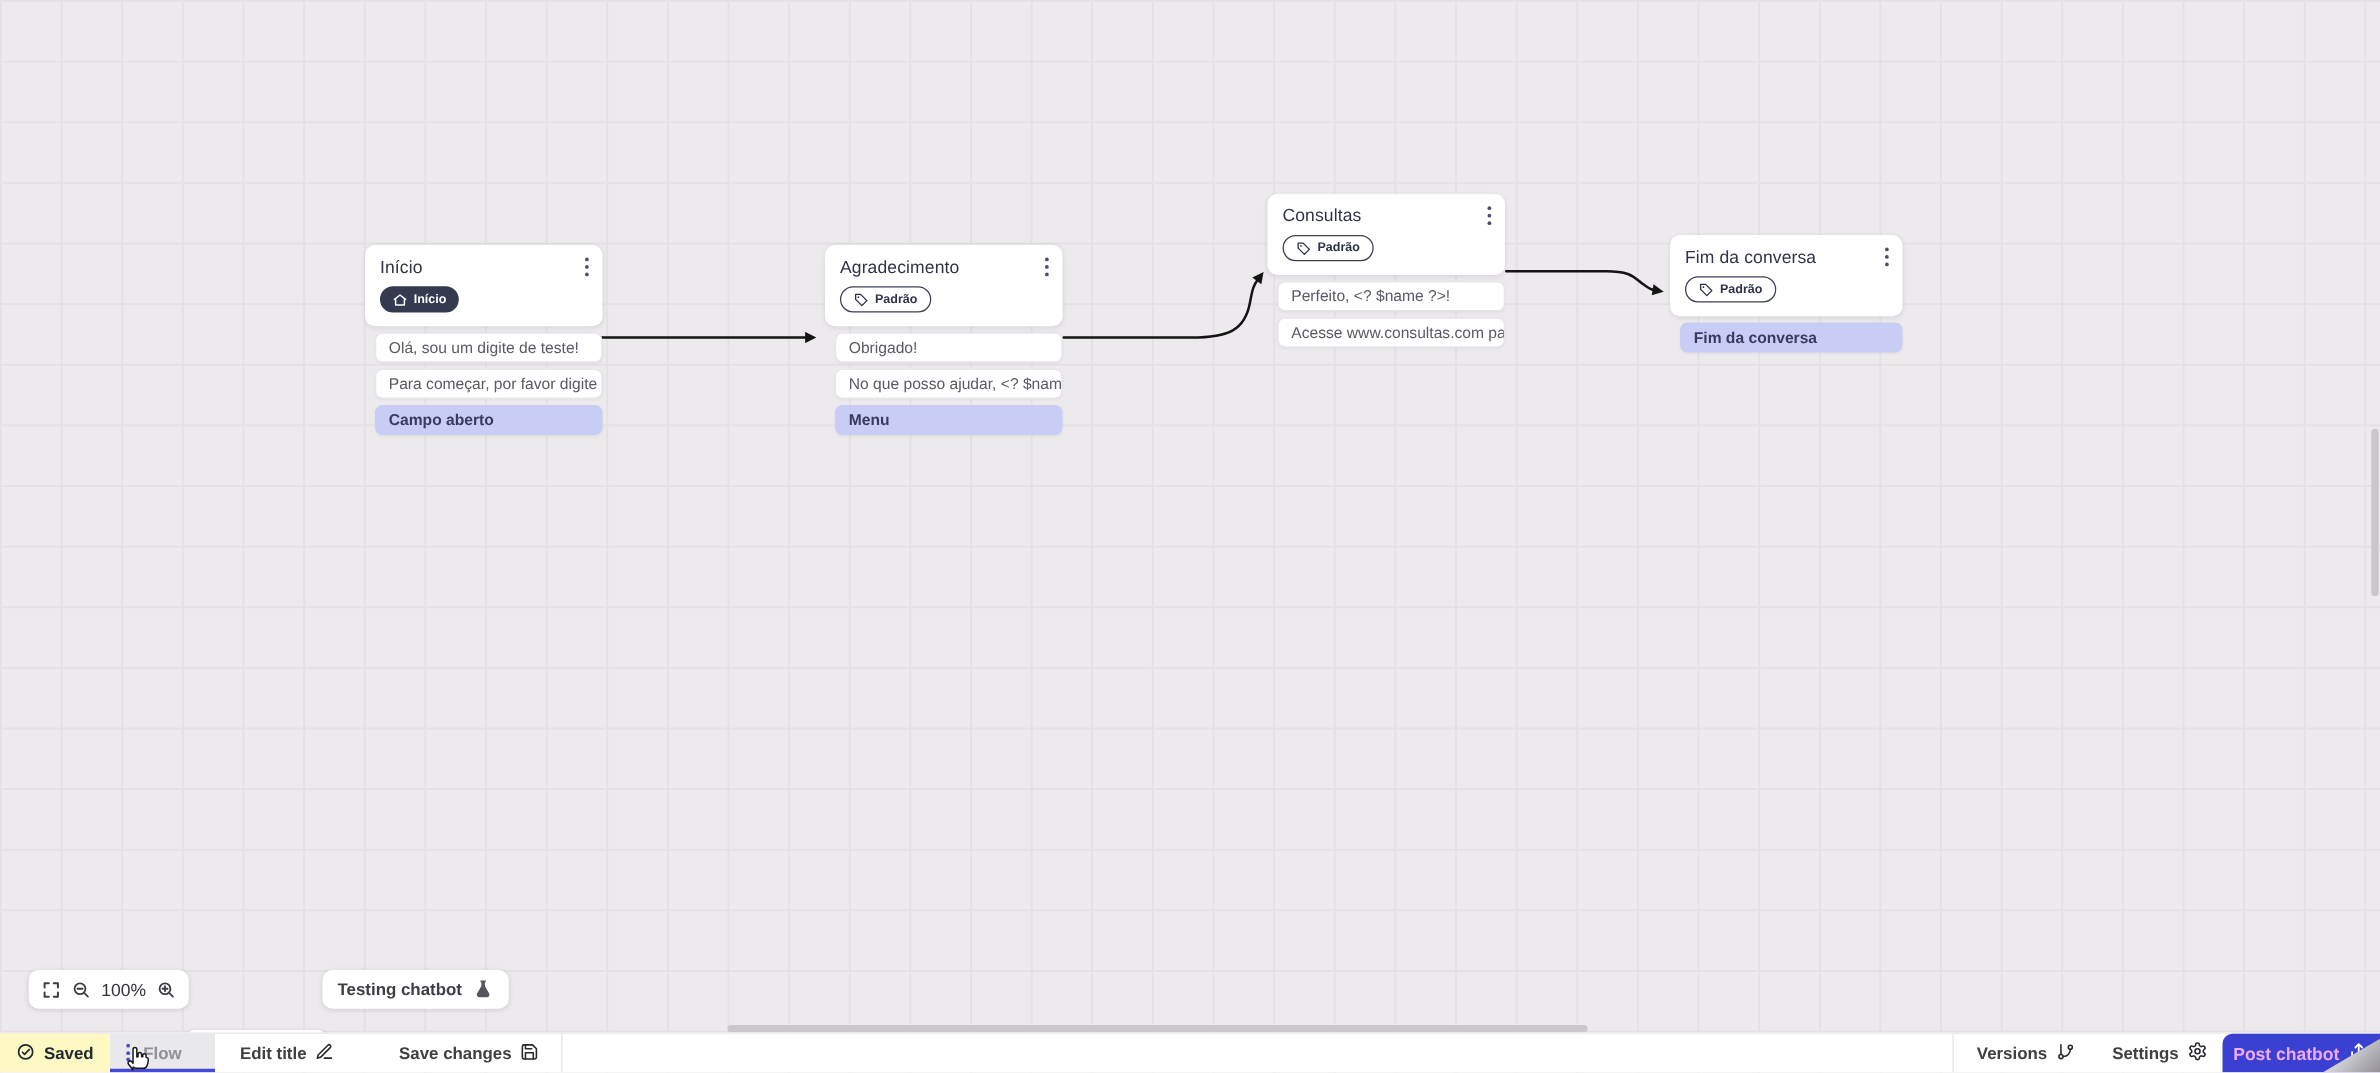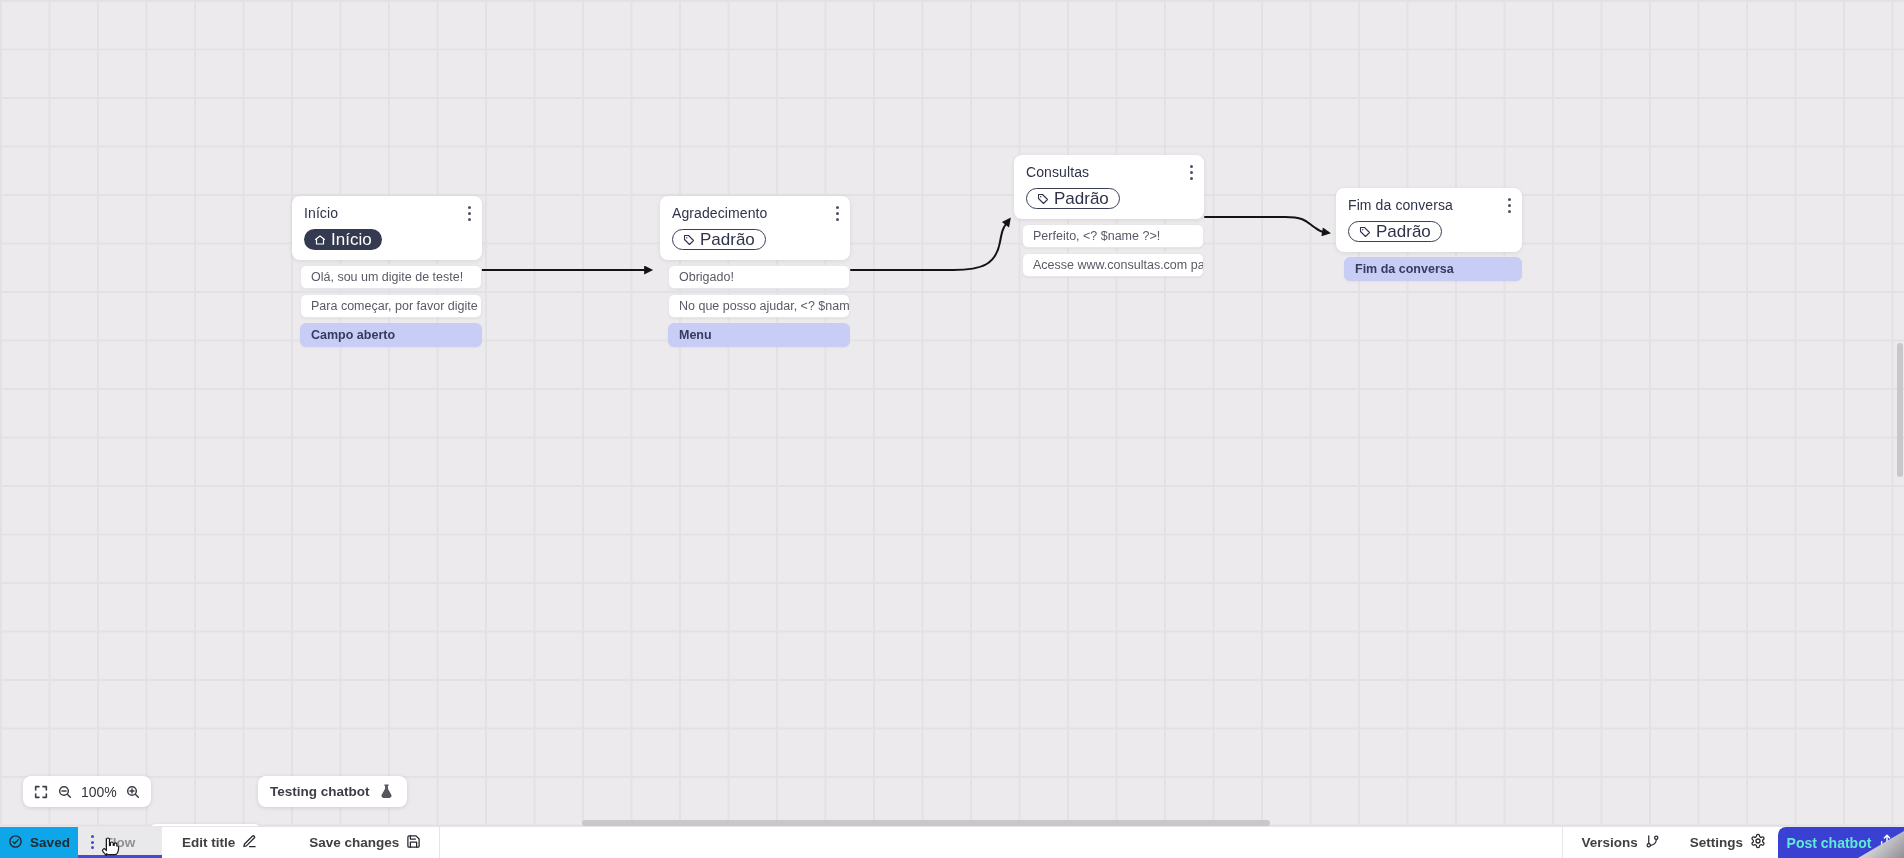--- a/index.html
+++ b/index.html
@@ -15,21 +15,21 @@
   }
 
   
   .node { position:absolute; width:190px; }
   .node-header { background:#fff; border-radius:8px; padding:9px 12px 10px 12px;
     box-shadow:0 1px 4px rgba(40,40,60,.10); position:relative; }
   .node-title { font-size:14px; font-weight:400; color:#2f3349; letter-spacing:.1px; }
   .kebab { position:absolute; top:10px; right:11px; display:flex; flex-direction:column; gap:3px; cursor:pointer; }
   .kebab i { width:3px; height:3px; border-radius:50%; background:#4b4f63; display:block; }
   .badge { display:inline-flex; align-items:center; gap:5px; margin-top:8px;
-    height:21px; padding:0 10px; border-radius:11px; font-size:17px; font-weight:400; }
+    height:21px; padding:0 10px; border-radius:11px; font-size:10px; font-weight:700; }
   .badge.dark { background:#343a4f; color:#fff; }
   .badge.outline { background:#fff; color:#2f3349; border:1.5px solid #3a3f55; }
   .badge svg { display:block; }
 
   .bubbles { margin-top:5px; padding-left:8px; }
   .bubble { height:24px; line-height:22px; border-radius:6px; margin-bottom:5px;
     background:#fff; border:1px solid #e7e6ea; box-shadow:0 1px 2px rgba(40,40,60,.05);
     font-size:12.5px; color:#5a5a66; padding:0 10px; white-space:nowrap; overflow:hidden; }
   .bubble.lavender { background:#c7cdf5; border-color:#c7cdf5; color:#363c5e; font-weight:700; }
 
@@ -47,32 +47,32 @@
   #testing-pill { left:258px; padding:0 12px; gap:8px; cursor:pointer; }
 
   
   .hscroll { position:absolute; left:582px; top:820px; width:688px; height:6px; border-radius:3px; background:#c9c7cc; }
   .vscroll { position:absolute; right:1px; top:343px; width:6px; height:134px; border-radius:3px; background:#c9c7cc; }
 
   
   .bottombar { position:absolute; left:0; bottom:0; width:1904px; height:32px;
     background:#fff; border-top:1px solid #e6e5e8; display:flex; align-items:stretch; z-index:5; }
   .bb-item { display:flex; align-items:center; gap:7px; font-size:13.5px; color:#404040; font-weight:600; cursor:pointer; }
-  .bb-saved { width:78px; justify-content:center; background:#0ea5e9; color:#1f2a30; }
+  .bb-saved { width:88px; justify-content:center; background:#fef9c3; color:#1f2a30; }
   .bb-flow { width:84px; justify-content:center; background:#e9e8ea; position:relative; color:#8f8f97; }
   .bb-flow .underline { position:absolute; left:0; bottom:0; width:100%; height:3px; background:#4549d4; }
   .bb-flow .mini-kebab { position:absolute; left:13px; top:8px; display:flex; flex-direction:column; gap:2.5px; }
   .bb-flow .mini-kebab i { width:3px; height:3px; border-radius:50%; background:#4549d4; display:block; }
   .bb-edit { margin-left:20px; }
   .bb-save { margin-left:52px; }
   .bb-divider { width:1px; background:#e6e5e8; margin:0 0 0 18px; }
   .bb-spacer { flex:1; }
   .bb-versions { margin-left:18px; }
   .bb-settings { margin-left:30px; margin-right:12px; }
-  .bb-post { width:126px; justify-content:center; gap:8px; background:#3a40d2; color:#5eead4;
+  .bb-post { width:126px; justify-content:center; gap:8px; background:#3a40d2; color:#f0abfc;
     font-weight:700; font-size:14px; border-top-left-radius:8px; }
 
   .corner-fold { position:absolute; right:0; bottom:0; width:46px; height:27px; z-index:9;
     clip-path:polygon(0 100%, 100% 0, 100% 100%);
     background:linear-gradient(135deg,#efeef1 0%,#cfced2 45%,#918f95 100%); }
 
   .cursor { position:absolute; left:97px; top:833px; z-index:10; pointer-events:none; }
 </style>
 </head>
 <body>

